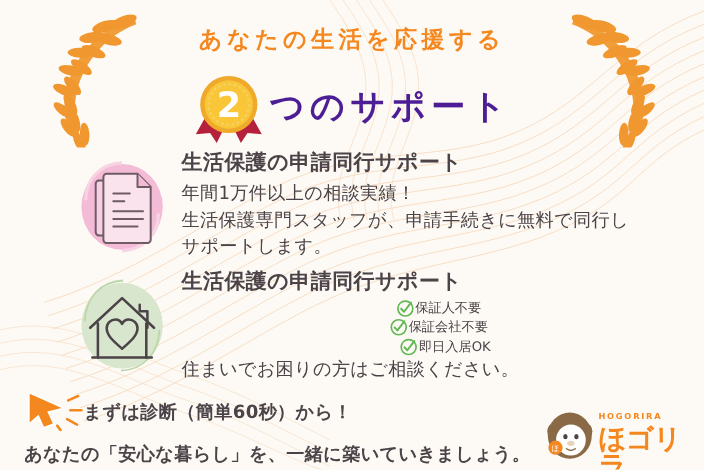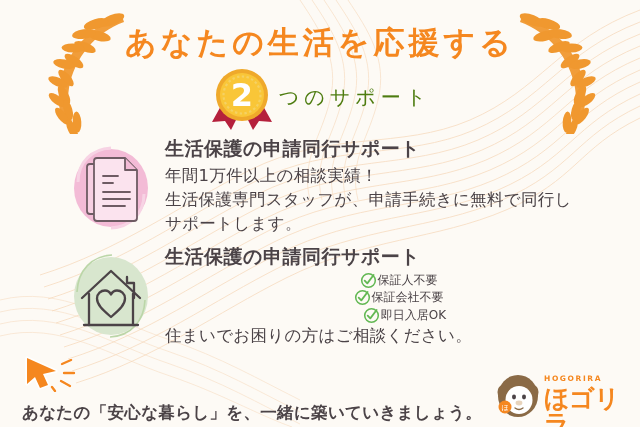--- a/index.html
+++ b/index.html
@@ -13,30 +13,30 @@
   .bg-waves{position:absolute;inset:0;pointer-events:none;}
 
   
   .header{position:absolute;left:0;top:0;width:640px;height:134px;}
   .wreath{position:absolute;top:10px;}
   .wreath.left{left:44px;}
   .wreath.right{left:508px;}
 
   .title-line1{
     position:absolute;left:0;top:22px;width:640px;text-align:center;
-    font-size:31px;font-weight:bold;color:#F5871F;letter-spacing:4px;
+    font-size:21px;font-weight:bold;color:#F5871F;letter-spacing:4px;
     white-space:nowrap;
   }
   .title-row2{
     position:absolute;left:0;top:64px;width:640px;
     display:flex;align-items:center;justify-content:center;
   }
   .medal{position:relative;width:66px;height:66px;flex:none;margin-right:4px;}
   .title-line2{
-    font-size:20px;font-weight:normal;color:#4d7c0f;letter-spacing:5px;
+    font-size:31px;font-weight:bold;color:#4c1d95;letter-spacing:5px;
     white-space:nowrap;line-height:1;
   }
 
   
   .section{position:absolute;left:12px;width:597px;display:flex;align-items:flex-start;padding-left:45px;}
   .sec1{top:138px;}
   .sec2{top:246px;}
   .icon-wrap{width:108px;flex:none;display:flex;justify-content:center;padding-top:4px;}
   .sec-body{flex:1;padding-right:10px;}
   .sec-head{
@@ -255,20 +255,21 @@
       </g>
       <path d="M5 4 L34 17 L21 20 L26 31 L18 34 L13 23 L5 30 Z" fill="#F5871F"></path>
       <g stroke="#F5871F" stroke-width="2.4" stroke-linecap="round">
         <line x1="40" y1="10" x2="49" y2="6"></line>
         <line x1="42" y1="19" x2="52" y2="19"></line>
         <line x1="39" y1="27" x2="48" y2="32"></line>
         <line x1="30" y1="33" x2="33" y2="37"></line>
       </g>
     </svg>
 
+    <div class="foot-line1">まずは診断（簡単60秒）から！</div>
     <div class="foot-line2">あなたの「安心な暮らし」を、一緒に築いていきましょう。</div>
   </div>
 
   <div class="logo">
     <svg width="136" height="48" viewBox="0 0 136 48" aria-hidden="true">
       <ellipse cx="22" cy="24" rx="20" ry="21" fill="#8A6A46"></ellipse>
       <ellipse cx="7" cy="20" rx="5.5" ry="7" fill="#8A6A46"></ellipse>
       <ellipse cx="37" cy="20" rx="5.5" ry="7" fill="#8A6A46"></ellipse>
       <ellipse cx="23" cy="28" rx="13.5" ry="14" fill="#FFFFFF"></ellipse>
       <ellipse cx="18" cy="25" rx="2" ry="2.4" fill="#4B4347"></ellipse>

